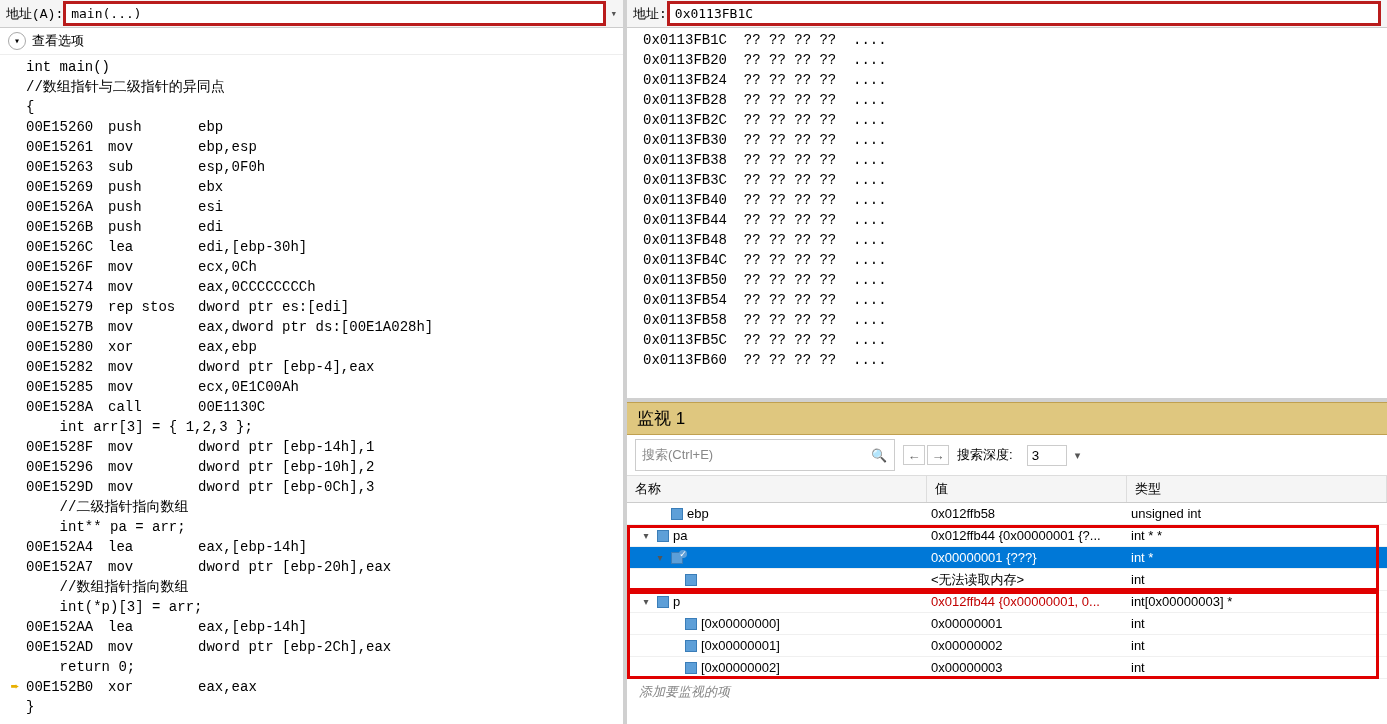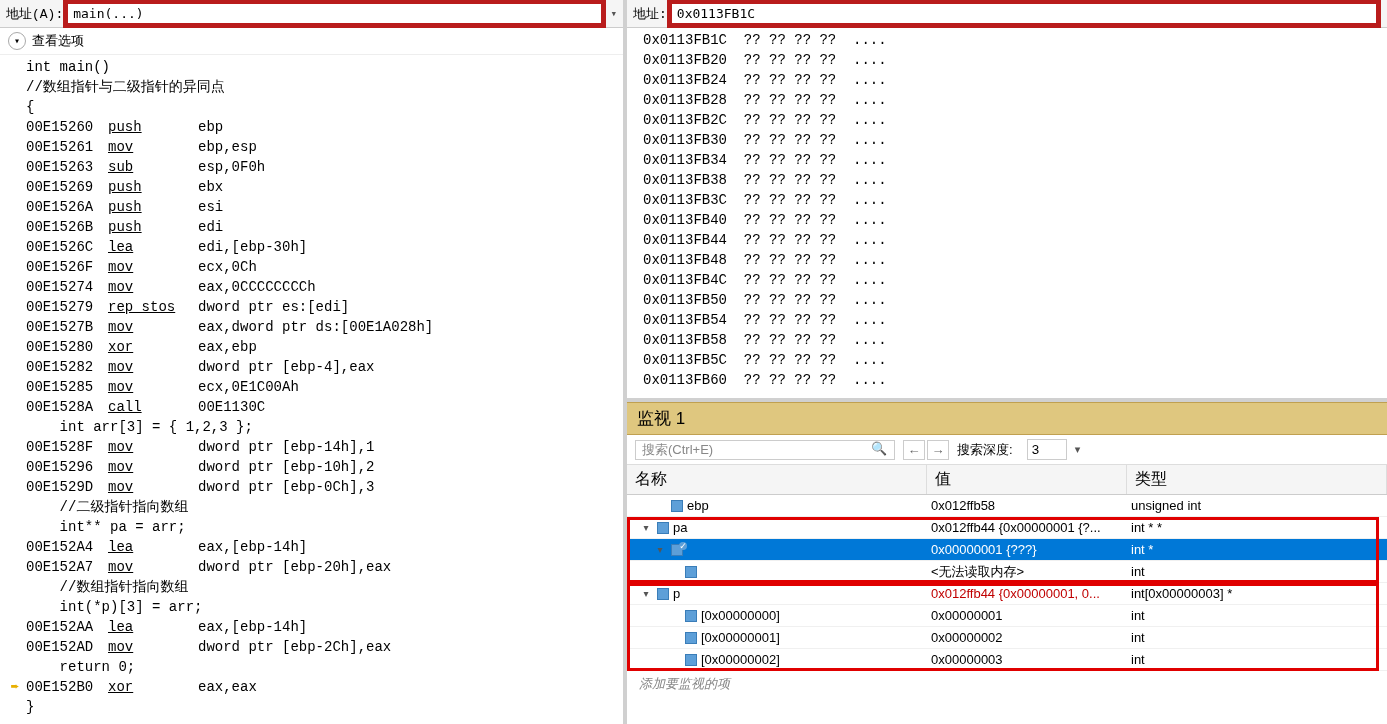--- a/index.html
+++ b/index.html
@@ -1,40 +1,40 @@
 <!DOCTYPE html>
 <html><head>
 <meta charset="utf-8">
 <style>
 * { box-sizing: border-box; margin: 0; padding: 0; }
 body { font-family: Consolas, 'Courier New', monospace; font-size: 13px; background: #fff; width: 1387px; height: 724px; display: flex; overflow: hidden; }
 .left-pane { width: 627px; display: flex; flex-direction: column; border-right: 4px solid #d0d0d0; }
 .right-pane { flex: 1; display: flex; flex-direction: column; }
 .addr-bar { display: flex; align-items: center; background: #f5f5f5; border-bottom: 1px solid #ccc; padding: 3px 6px; height: 28px; }
-.addr-input { flex: 1; border: 5px solid #b91c1c; padding: 2px 5px; font-family: Consolas, monospace; font-size: 13px; background: #fff; }
+.addr-input { flex: 1; border: 3px solid #b91c1c; padding: 2px 5px; font-family: Consolas, monospace; font-size: 13px; background: #fff; }
 .addr-chev { margin-left: 4px; color: #555; font-size: 11px; }
 .view-options { display: flex; align-items: center; padding: 4px 8px; gap: 6px; border-bottom: 1px solid #eee; }
 .circle-btn { width: 18px; height: 18px; border: 1px solid #aaa; border-radius: 50%; display: flex; align-items: center; justify-content: center; background: #fff; font-size: 10px; }
 .disasm-body { flex: 1; overflow: auto; padding: 2px 0; background: #fff; font-size: 14px; line-height: 20px; }
 .d-line { display: flex; align-items: center; padding: 0 4px; white-space: pre; }
 .gutter { width: 22px; text-align: center; }
 .arrow { color: #e8b000; font-size: 14px; }
 .d-addr { width: 82px; }
-.d-op { width: 90px; text-decoration: underline; }
+.d-op { width: 90px; }
 .d-args { flex: 1; }
 .mem-body { flex: 1; overflow: auto; background: #fff; font-size: 14px; line-height: 20px; padding: 2px 0; }
 .m-line { white-space: pre; padding: 0 4px; margin-left: 12px; }
 .watch-header { background: #dfc77f; border-top: 1px solid #c0a050; border-bottom: 1px solid #c0a050; padding: 4px 10px; font-family: sans-serif; font-size: 17px; }
 .search-row { display: flex; align-items: center; padding: 4px 8px; gap: 8px; border-bottom: 1px solid #ddd; font-family: sans-serif; font-size: 13px; }
-.search-box { flex: 1; max-width: 260px; border: 1px solid #ccc; padding: 0 6px; display: flex; justify-content: space-between; }
+.search-box { flex: 1; max-width: 260px; border: 1px solid #ccc; padding: 6px 6px; display: flex; align-items: center; justify-content: space-between; }
 .search-mag { color: #666; }
 .nav-arrows { display: flex; gap: 2px; }
 .nav-btn { width: 22px; height: 20px; border: 1px solid #ccc; display: flex; align-items: center; justify-content: center; background: #fff; color: #666; }
 .depth-input { border: 1px solid #ccc; width: 40px; padding: 2px 4px; text-align: left; margin-left: 6px; }
-.watch-table-head { display: flex; background: #f5f5f5; border-bottom: 1px solid #ccc; font-family: sans-serif; font-size: 16px; }
+.watch-table-head { display: flex; background: #f5f5f5; border-bottom: 1px solid #ccc; font-family: sans-serif; font-size: 13px; }
 .col { padding: 4px 8px; border-right: 1px solid #ddd; }
 .col-name { width: 300px; }
 .col-val { width: 200px; }
 .col-type { flex: 1; }
 .watch-body { flex: 1; overflow: auto; font-family: sans-serif; font-size: 13px; position: relative; }
 .w-row { display: flex; align-items: center; height: 22px; border-bottom: 1px solid #f0f0f0; }
 .w-row.selected { background: #0078d7; color: #fff; }
 .w-name { width: 300px; display: flex; align-items: center; padding-left: 4px; }
 .w-val { width: 200px; padding-left: 4px; }
 .w-type { flex: 1; padding-left: 4px; }
@@ -107,21 +107,20 @@
     <span>地址:</span>
     <input class="addr-input" value="0x0113FB1C" style="">
   </div>
   <div class="mem-body" id="mem-body" style="height:370px;flex:0 0 370px;">
       <div class="m-line">0x0113FB1C  ?? ?? ?? ??  ....</div>
       <div class="m-line">0x0113FB20  ?? ?? ?? ??  ....</div>
       <div class="m-line">0x0113FB24  ?? ?? ?? ??  ....</div>
       <div class="m-line">0x0113FB28  ?? ?? ?? ??  ....</div>
       <div class="m-line">0x0113FB2C  ?? ?? ?? ??  ....</div>
       <div class="m-line">0x0113FB30  ?? ?? ?? ??  ....</div>
-      <div class="m-line">0x0113FB34  ?? ?? ?? ??  ....</div>
       <div class="m-line">0x0113FB38  ?? ?? ?? ??  ....</div>
       <div class="m-line">0x0113FB3C  ?? ?? ?? ??  ....</div>
       <div class="m-line">0x0113FB40  ?? ?? ?? ??  ....</div>
       <div class="m-line">0x0113FB44  ?? ?? ?? ??  ....</div>
       <div class="m-line">0x0113FB48  ?? ?? ?? ??  ....</div>
       <div class="m-line">0x0113FB4C  ?? ?? ?? ??  ....</div>
       <div class="m-line">0x0113FB50  ?? ?? ?? ??  ....</div>
       <div class="m-line">0x0113FB54  ?? ?? ?? ??  ....</div>
       <div class="m-line">0x0113FB58  ?? ?? ?? ??  ....</div>
       <div class="m-line">0x0113FB5C  ?? ?? ?? ??  ....</div>

